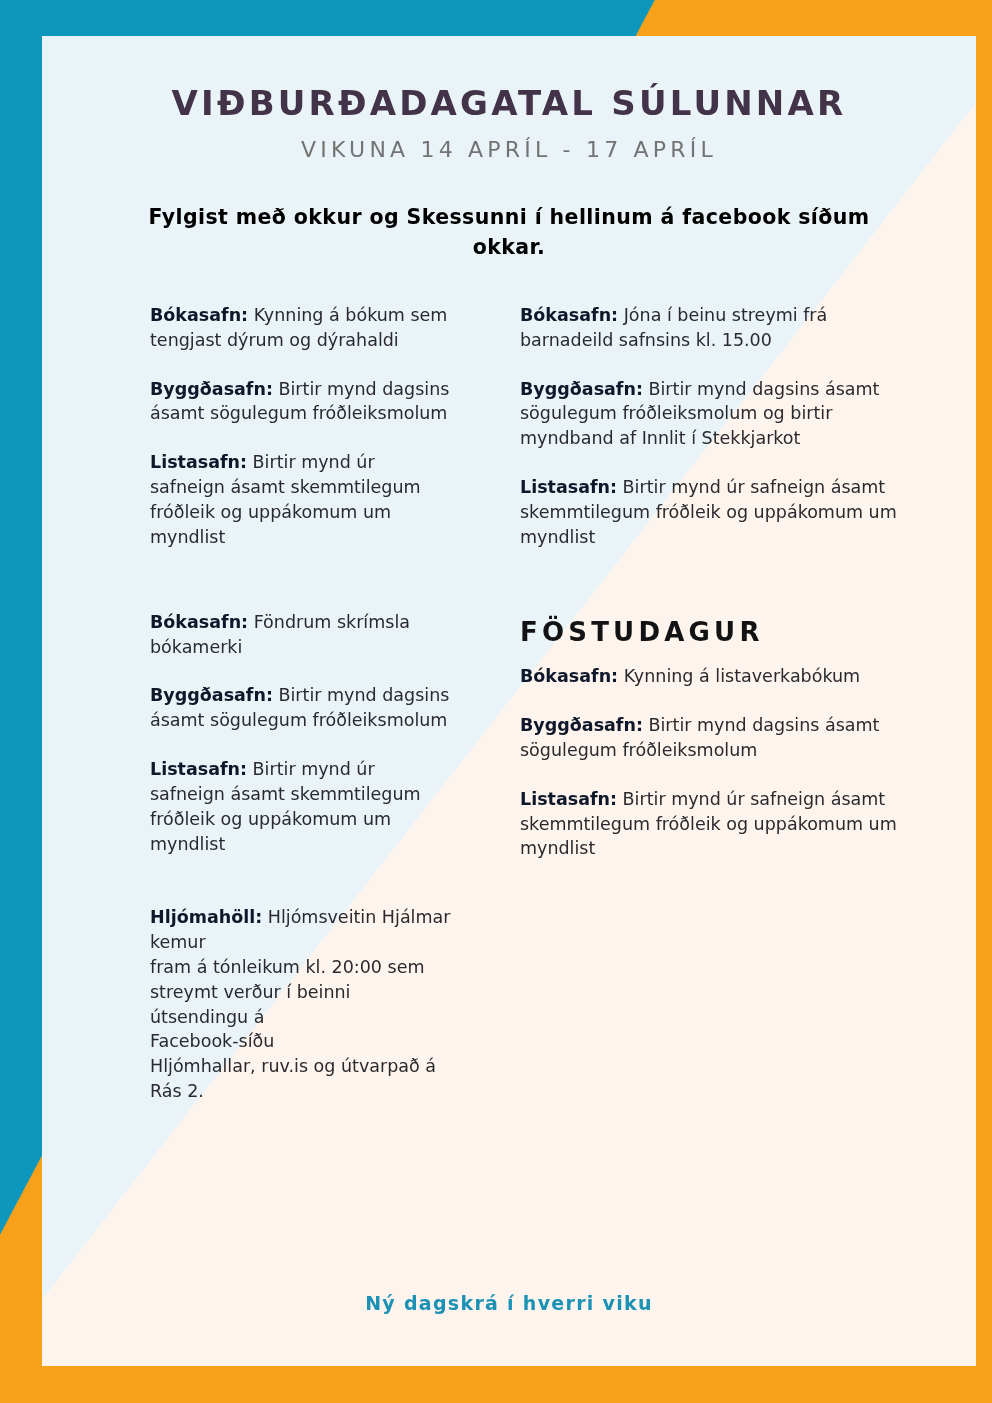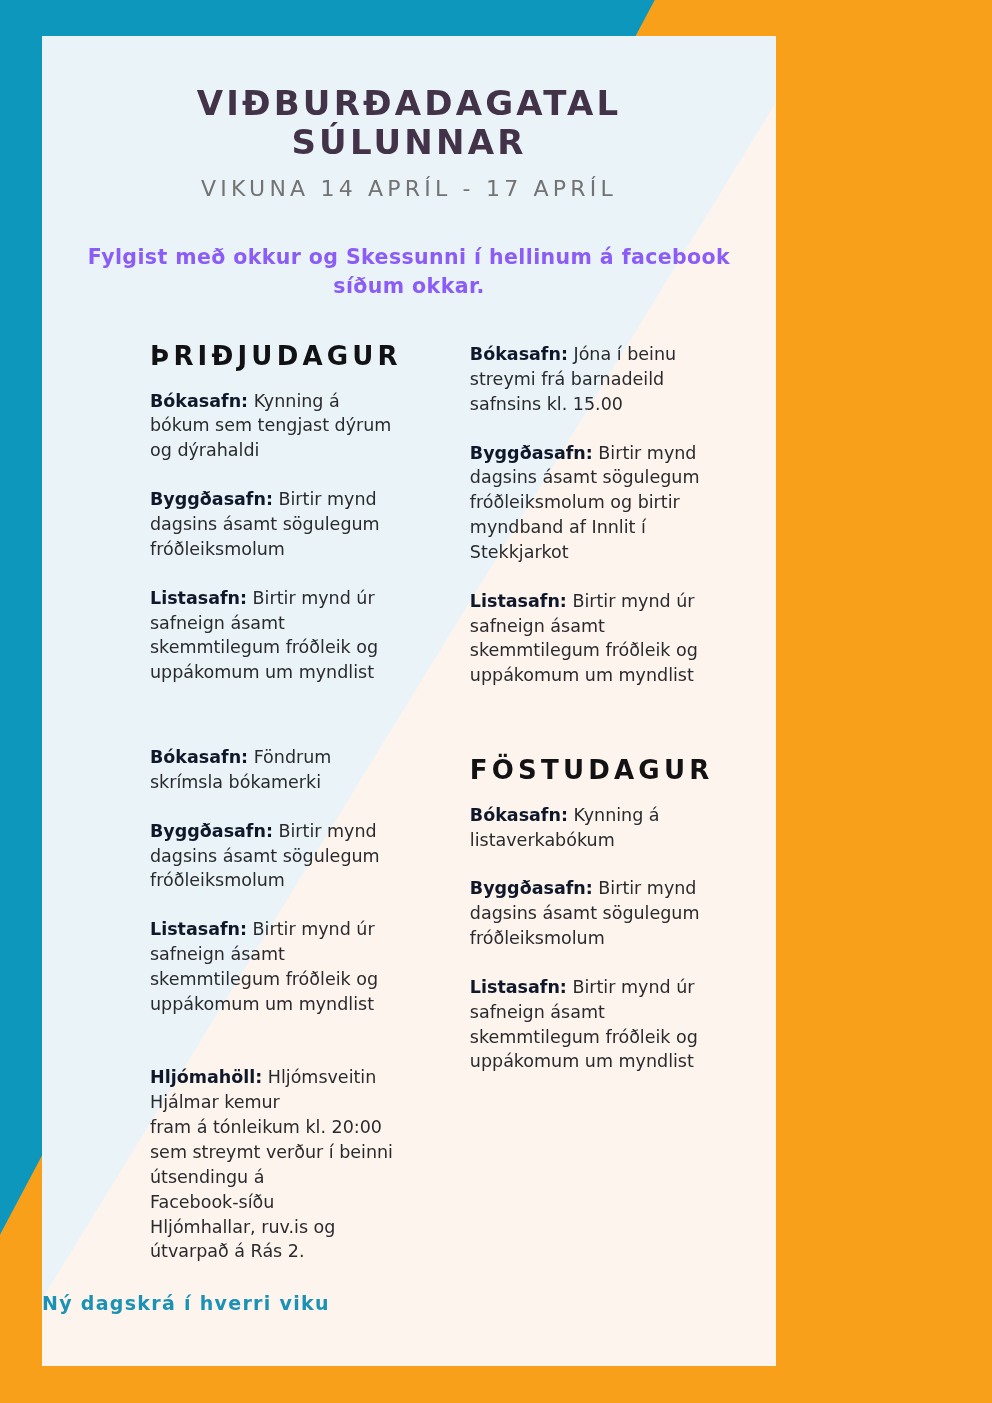--- a/index.html
+++ b/index.html
@@ -35,21 +35,21 @@
     background: #f9a01b;
     
     clip-path: polygon(100% 0%, 100% 100%, 0% 100%, 0% 88%, 66% 0%);
   }
 
   
   .card {
     position: absolute;
     left: 42px;
     top: 36px;
-    width: 734px;
+    width: 934px;
     height: 1330px;
     overflow: hidden;
   }
   .card-base {
     position: absolute;
     inset: 0;
     background: #eaf4f8;
   }
   .card-diagonal {
     position: absolute;
@@ -86,21 +86,21 @@
     letter-spacing: 4.2px;
     color: #737373;
     line-height: 1.2;
   }
   .poster-note {
     margin: 40px auto 0 auto;
     max-width: 770px;
     font-size: 20.5px;
     font-weight: 700;
     letter-spacing: 0.4px;
-    color: #8b5cf6;
+    color: #000000;
     line-height: 1.45;
   }
 
   
   .days {
     display: flex;
     gap: 0;
     margin-top: 40px;
   }
   .col {
@@ -147,21 +147,21 @@
 
   .spacer-thursday { height: 36px; }
   .spacer-friday { height: 44px; }
 
   
   .footer {
     position: absolute;
     left: 0;
     right: 0;
     bottom: 52px;
-    text-align: left;
+    text-align: center;
     z-index: 4;
   }
   .footer-text {
     font-size: 19px;
     font-weight: 700;
     letter-spacing: 1.3px;
     color: #1b92b5;
   }
 </style>
 </head>
@@ -182,21 +182,20 @@
         <h1 class="poster-title">VIÐBURÐADAGATAL SÚLUNNAR</h1>
         <div class="poster-subtitle">VIKUNA 14 APRÍL - 17 APRÍL</div>
         <div class="poster-note">Fylgist með okkur og Skessunni í hellinum á facebook síðum okkar.</div>
       </div>
 
       <div class="days">
 
         <div class="col col-left">
 
           <div class="day-block">
-            <h2 class="day-heading">ÞRIÐJUDAGUR</h2>
             <p class="entry">
               <span class="venue">Bókasafn:</span><span class="detail"> Kynning á bókum sem tengjast dýrum og dýrahaldi</span>
             </p>
             <p class="entry">
               <span class="venue">Byggðasafn:</span><span class="detail"> Birtir mynd dagsins ásamt sögulegum fróðleiksmolum</span>
             </p>
             <p class="entry">
               <span class="venue">Listasafn:</span><span class="detail"> Birtir mynd úr safneign ásamt skemmtilegum fróðleik og uppákomum um myndlist</span>
             </p>
           </div>

